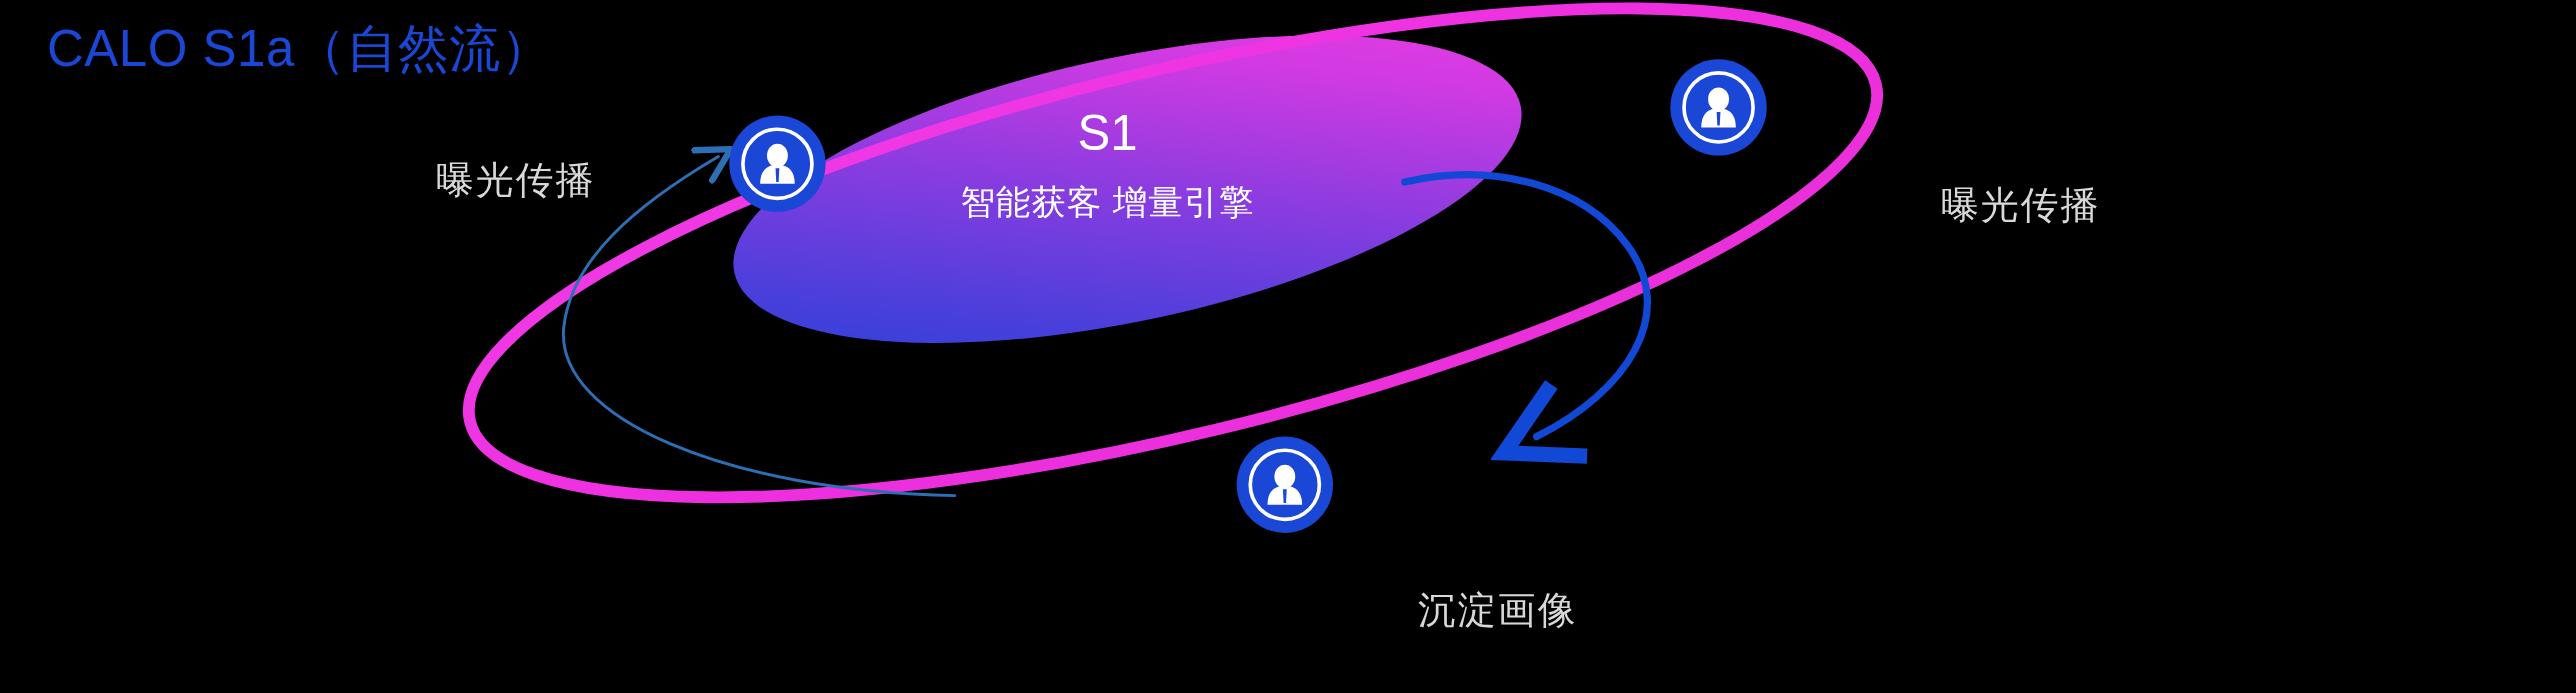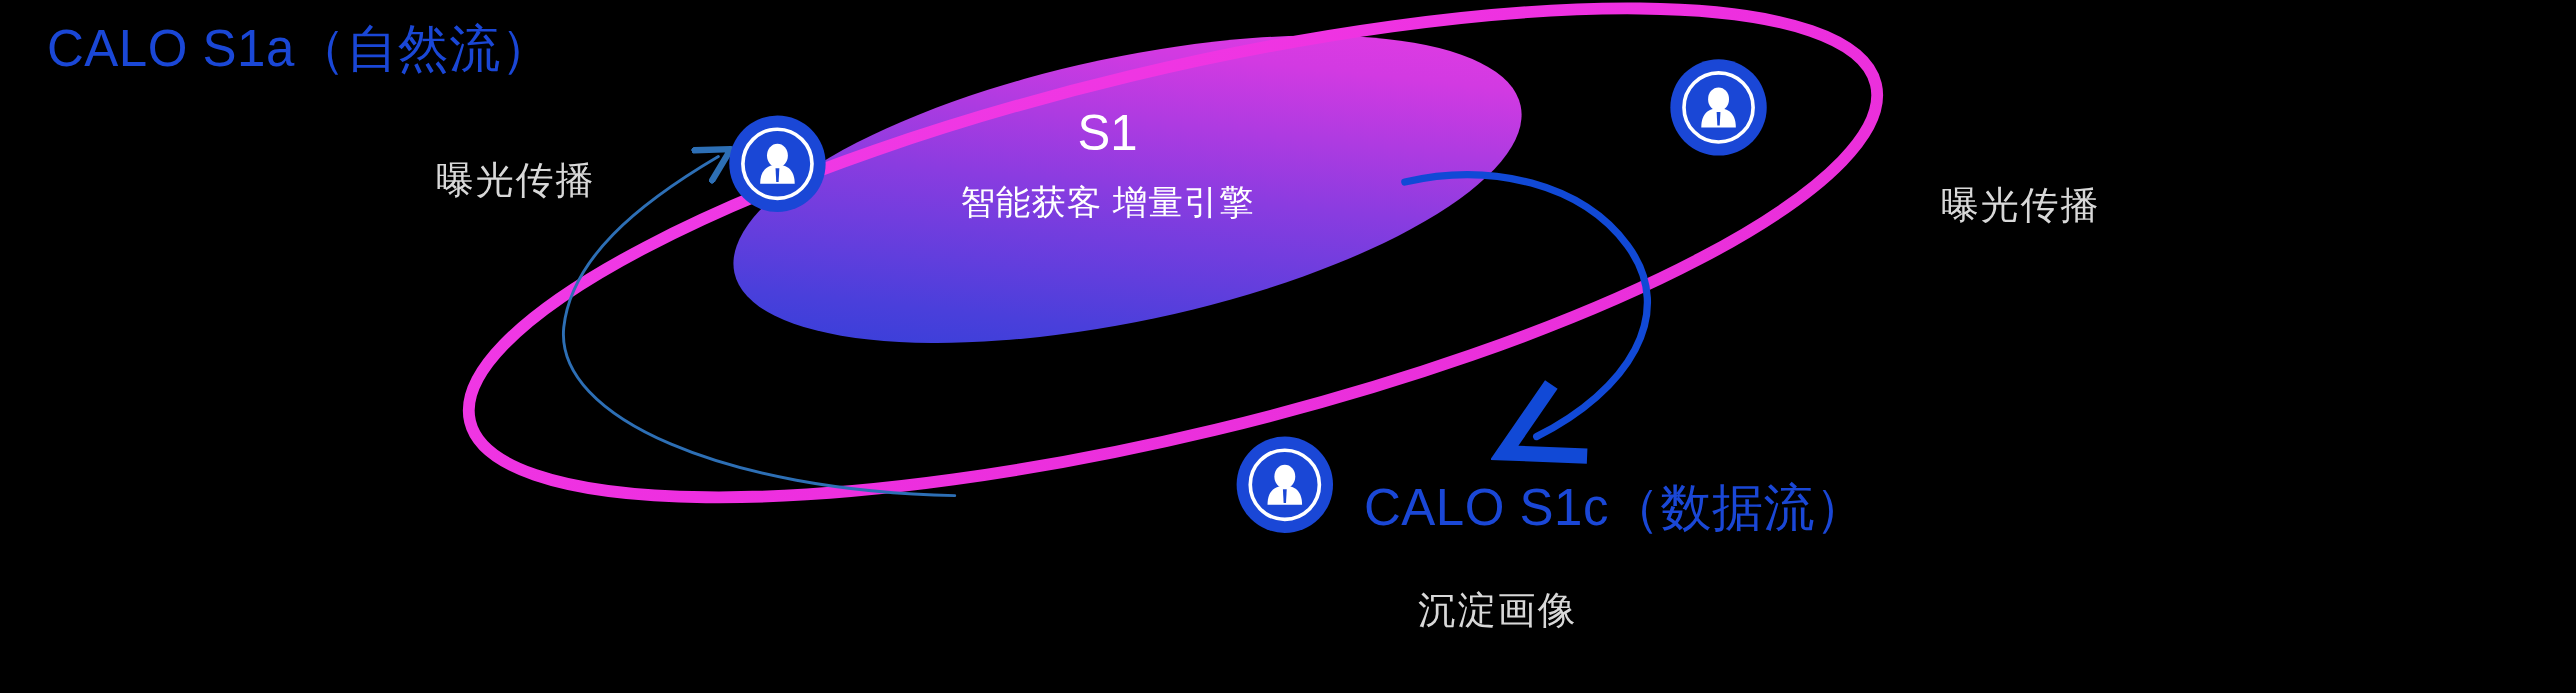--- a/index.html
+++ b/index.html
@@ -135,17 +135,16 @@
         <path d="M -2.1 5 L 2.1 5 L 1.3 20 L -1.3 20 Z" fill="#1a47d6"></path>
       </g>
     </g>
   </svg>
 
   <div class="label-blue" style="left:47px; top:23px;">CALO S1a（自然流）</div>
   <div class="label-white" style="left:436px; top:148px;margin-top:13px;">曝光传播</div>
 
   <div class="label-white" style="left:1941px; top:186px;">曝光传播</div>
 
-  <div class="label-blue" style="left:1364px; top:482px;">CALO S1c（数据流）</div>
   <div class="label-white" style="left:1418px; top:591px;font-family:Liberation Serif, serif;">沉淀画像</div>
 
 </div>
 
 
 </body></html>

